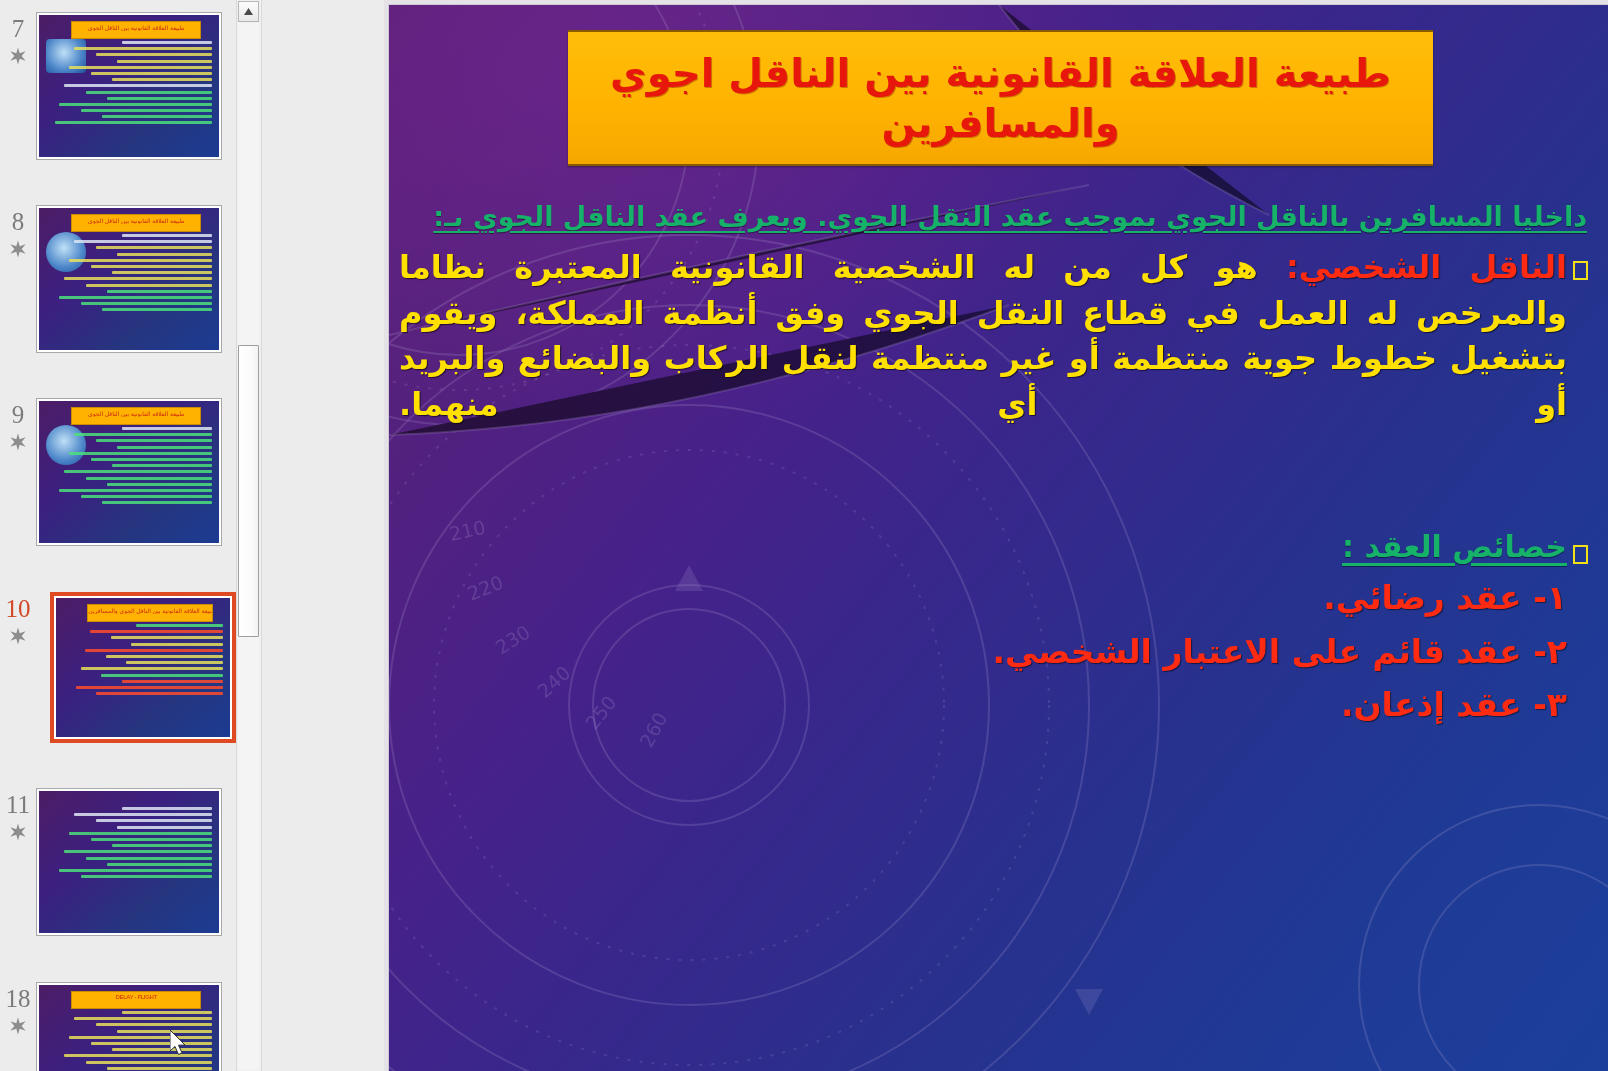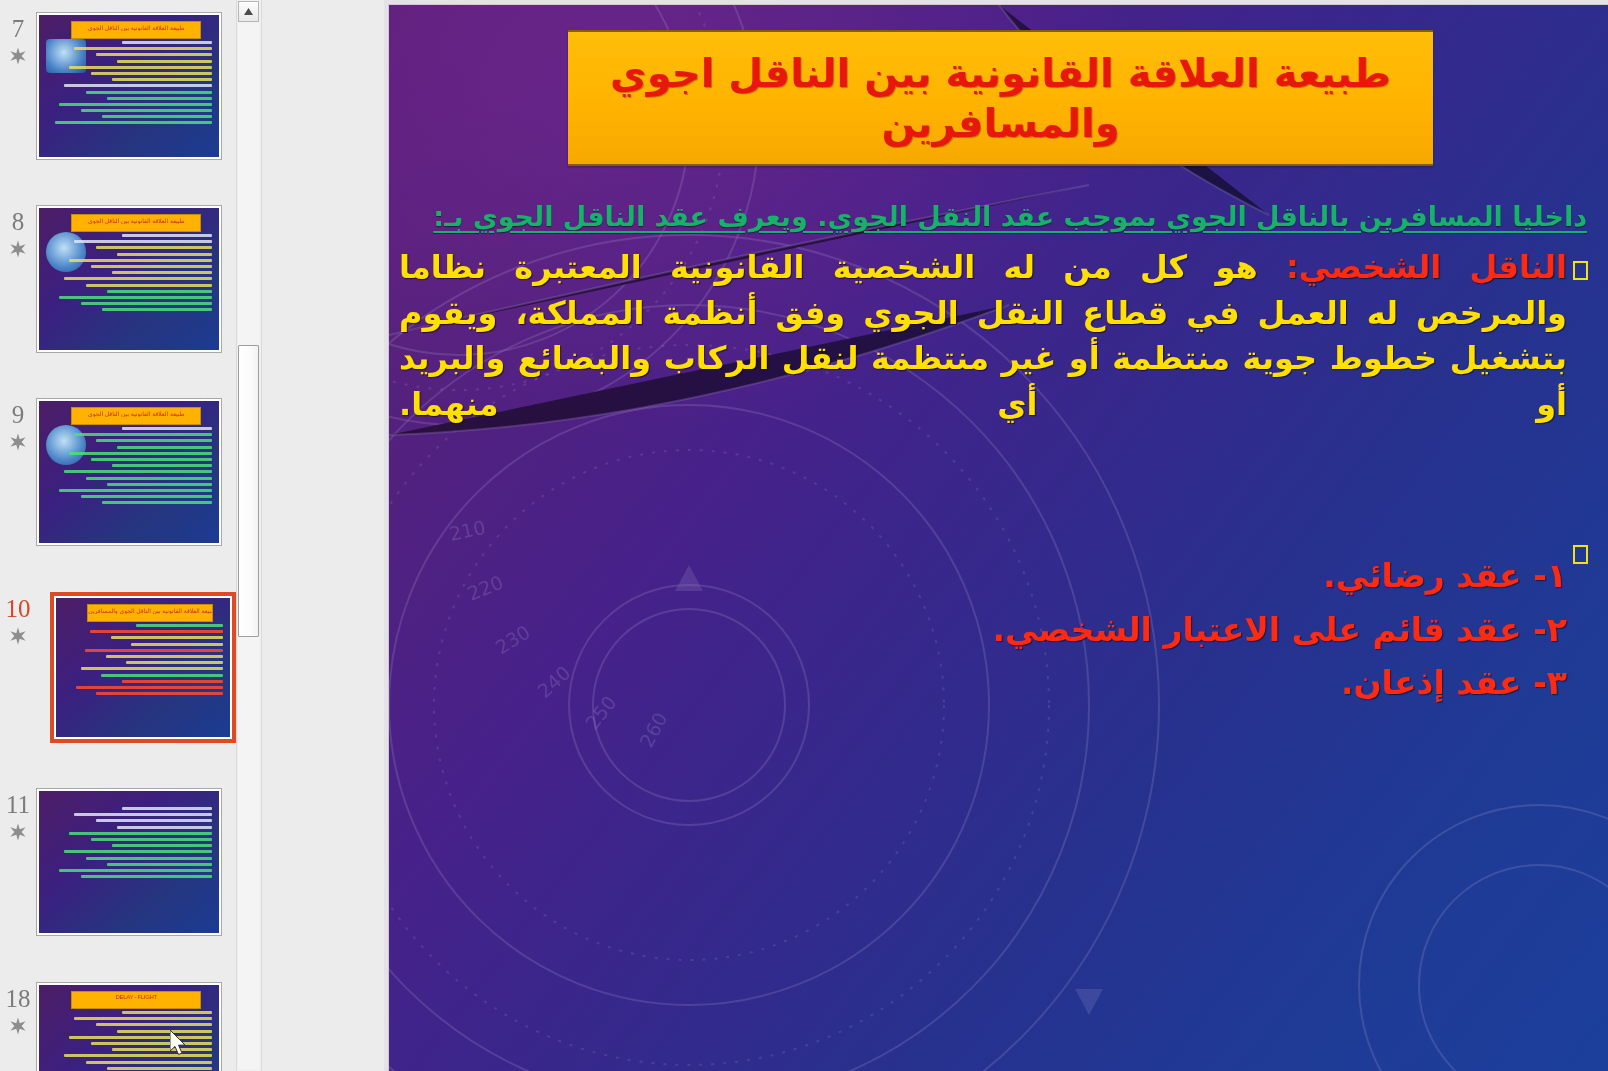--- a/index.html
+++ b/index.html
@@ -161,21 +161,21 @@
     margin:0;
   }
   .para .lead{color:#ff2a12;text-shadow:1px 1px 1px rgba(0,0,0,.55);}
   .spacer{height:96px;}
   .grn-head2{
     color:#17b26a;font-weight:700;font-size:30px;line-height:1.2;
     text-decoration:underline;text-underline-offset:6px;
     font-family:"DejaVu Sans","Liberation Sans",sans-serif;
     margin:0;text-shadow:0 1px 1px rgba(0,0,0,.45);
   }
-  .num-list{margin:20px 0 0 0;padding:0;list-style:none;}
+  .num-list{margin:6px 0 0 0;padding:0;list-style:none;}
   .num-list li{
     font-family:"DejaVu Sans","Liberation Sans",sans-serif;
     font-weight:700;font-size:33px;line-height:1.62;
     color:#ff2a12;text-align:right;
     text-shadow:1px 1px 1px rgba(0,0,0,.5);
   }
 
   .cursor-arrow{position:absolute;pointer-events:none;}
 </style>
 </head>
@@ -441,20 +441,21 @@
           </div>
         </div>
 
         <div class="spacer"></div>
 
         <div class="bullet-row">
           <div class="bullet-mark">
               <i></i>
             </div>
           <div class="bullet-body">
+            <div class="grn-head2">خصائص العقد :</div>
             <ul class="num-list" id="feature-list">
                 <li>١- عقد رضائي.</li>
                 <li>٢- عقد قائم على الاعتبار الشخصي.</li>
                 <li>٣- عقد إذعان.</li>
               </ul>
           </div>
         </div>
 
       </div>
     </div>

